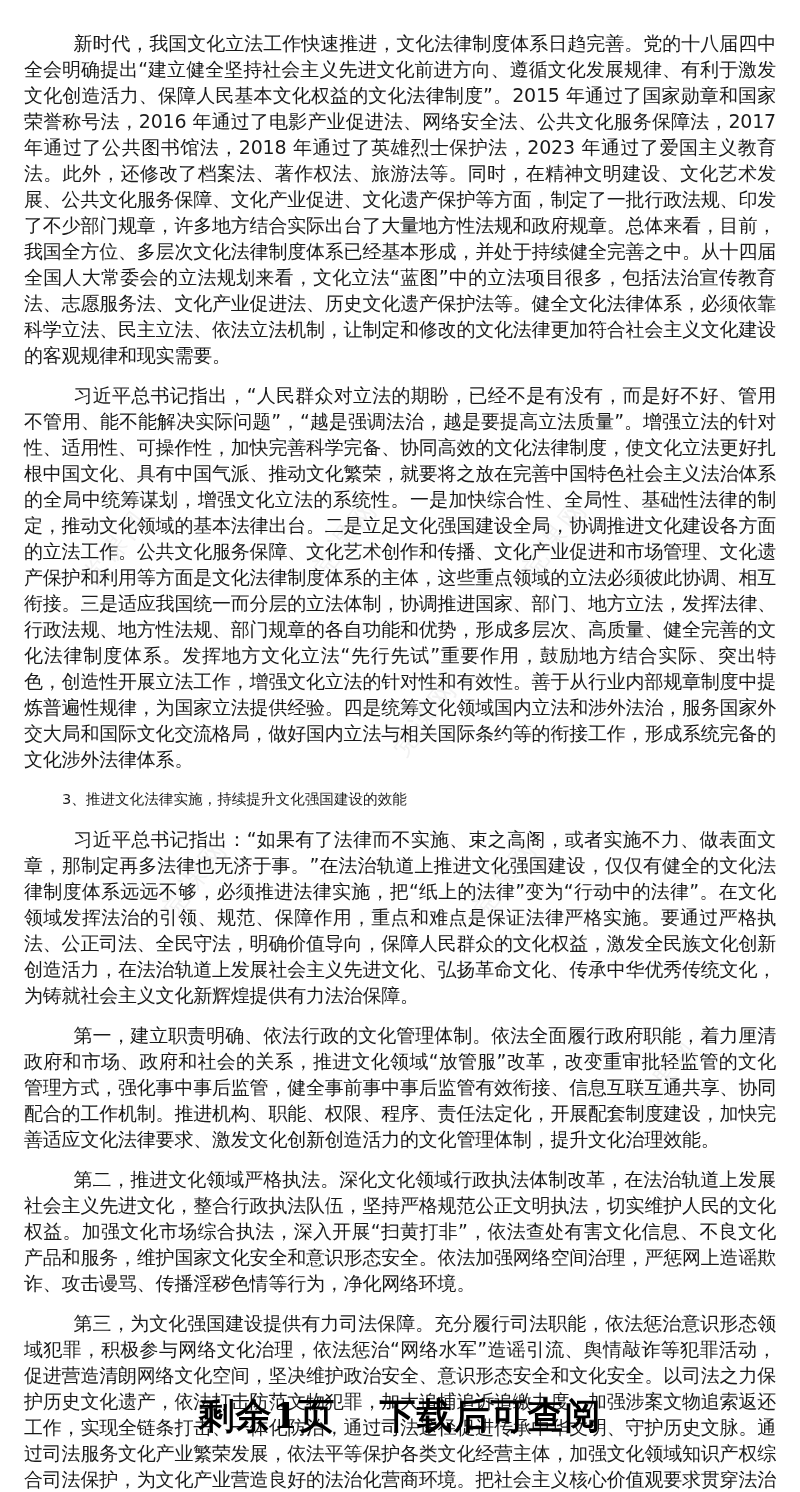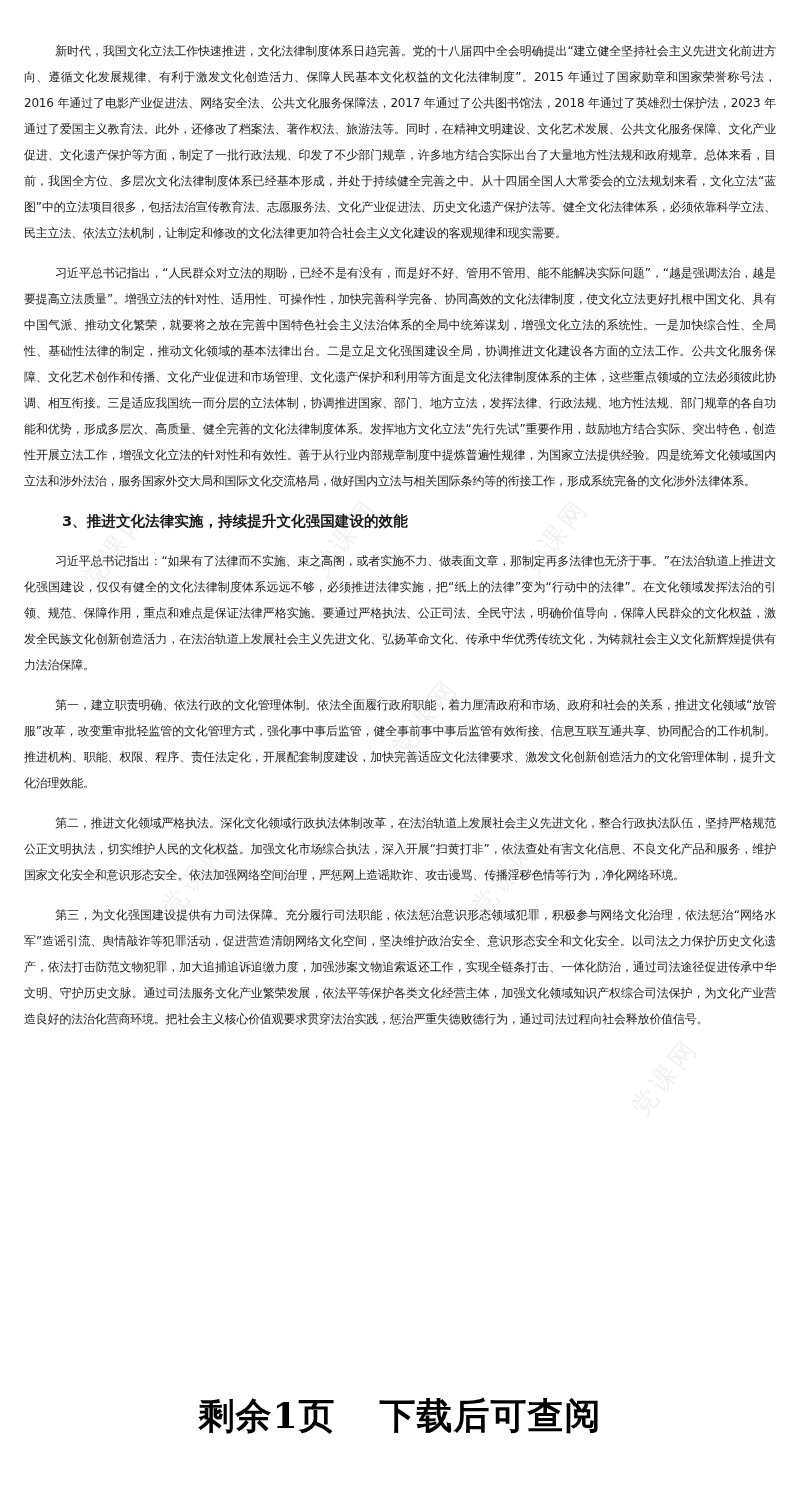--- a/index.html
+++ b/index.html
@@ -15,31 +15,31 @@
       font-family: "DejaVu Sans", "Liberation Sans", sans-serif;
       color: #1a1a1a;
     }
     .page {
       position: absolute;
       left: 24px;
       top: 30px;
       width: 752px;
     }
     .para {
-      font-size: 12px;
+      font-size: 19px;
       line-height: 26px;
       text-indent: 2.6em;
       text-align: justify;
-      margin: 8px 0 14px 0;
+      margin: 0 0 14px 0;
       letter-spacing: -0.2px;
     }
     .heading {
       font-size: 14.6px;
       line-height: 26px;
-      font-weight: bold;
+      font-weight: normal;
       text-indent: 2.6em;
       margin: 4px 0 14px 0;
     }
     .watermark {
       position: absolute;
       font-size: 26px;
       color: rgba(180, 180, 180, 0.18);
       transform: rotate(-52deg);
       white-space: nowrap;
       pointer-events: none;

